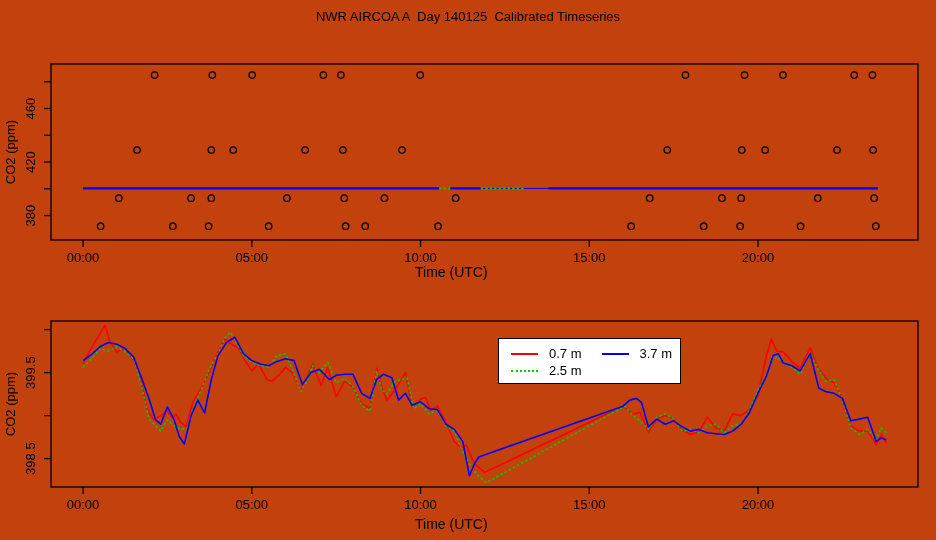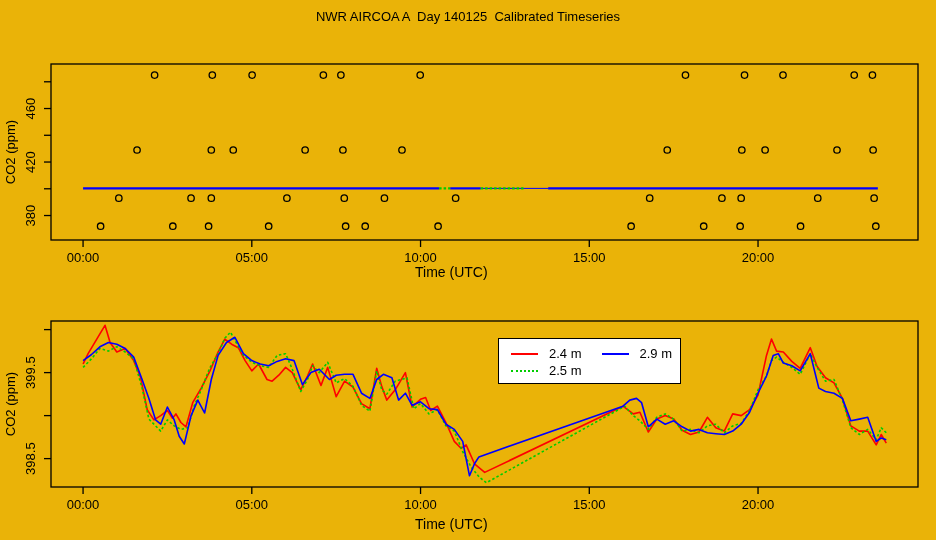--- a/index.html
+++ b/index.html
@@ -1,16 +1,16 @@
 <!DOCTYPE html>
 <html><head>
 <meta charset="utf-8">
 <style>
   html,body{margin:0;padding:0;background:#ffffff;}
-  .figure{position:relative;width:936px;height:540px;background:#eab308;overflow:hidden;
+  .figure{position:relative;width:936px;height:540px;background:#c2410c;overflow:hidden;
           font-family:"Liberation Sans", sans-serif;color:#000;}
   .title{position:absolute;left:0;top:9px;width:936px;text-align:center;
          font-size:13px;white-space:pre;}
   svg{position:absolute;left:0;top:0;}
   svg text{font-family:"Liberation Sans", sans-serif;font-size:13px;fill:#000;}
   .ylab{position:absolute;width:140px;height:16px;text-align:center;font-size:13px;
         transform:rotate(-90deg);}
   .xlab{position:absolute;width:140px;height:16px;text-align:left;font-size:14px;}
   .legend{position:absolute;left:498px;top:338px;width:183px;height:46px;
           border:1.3px solid #000;background:#fff;display:flex;box-sizing:border-box;
@@ -123,27 +123,27 @@
 
   <div class="ylab" style="left:-59px;top:144px;">CO2 (ppm)</div>
   <div class="ylab" style="left:-59px;top:396px;">CO2 (ppm)</div>
   <div class="xlab" style="left:415px;top:264px;">Time (UTC)</div>
   <div class="xlab" style="left:415px;top:516px;">Time (UTC)</div>
 
   <div class="legend">
     <div class="legend-col">
       <div class="legend-entry">
         <span class="sample" id="sample-0" style="border-top-color: rgb(255, 0, 0); border-top-style: solid;"></span>
-        <span>2.4 m</span>
+        <span>0.7 m</span>
       </div>
       <div class="legend-entry">
         <span class="sample" id="sample-1" style="border-top-color: rgb(0, 205, 0); border-top-style: dotted;"></span>
         <span>2.5 m</span>
       </div>
     </div>
     <div class="legend-col second">
       <div class="legend-entry">
         <span class="sample" id="sample-2" style="border-top-color: rgb(0, 0, 255); border-top-style: solid;"></span>
-        <span>2.9 m</span>
+        <span>3.7 m</span>
       </div>
     </div>
   </div>
 </div>
 
 </body></html>

